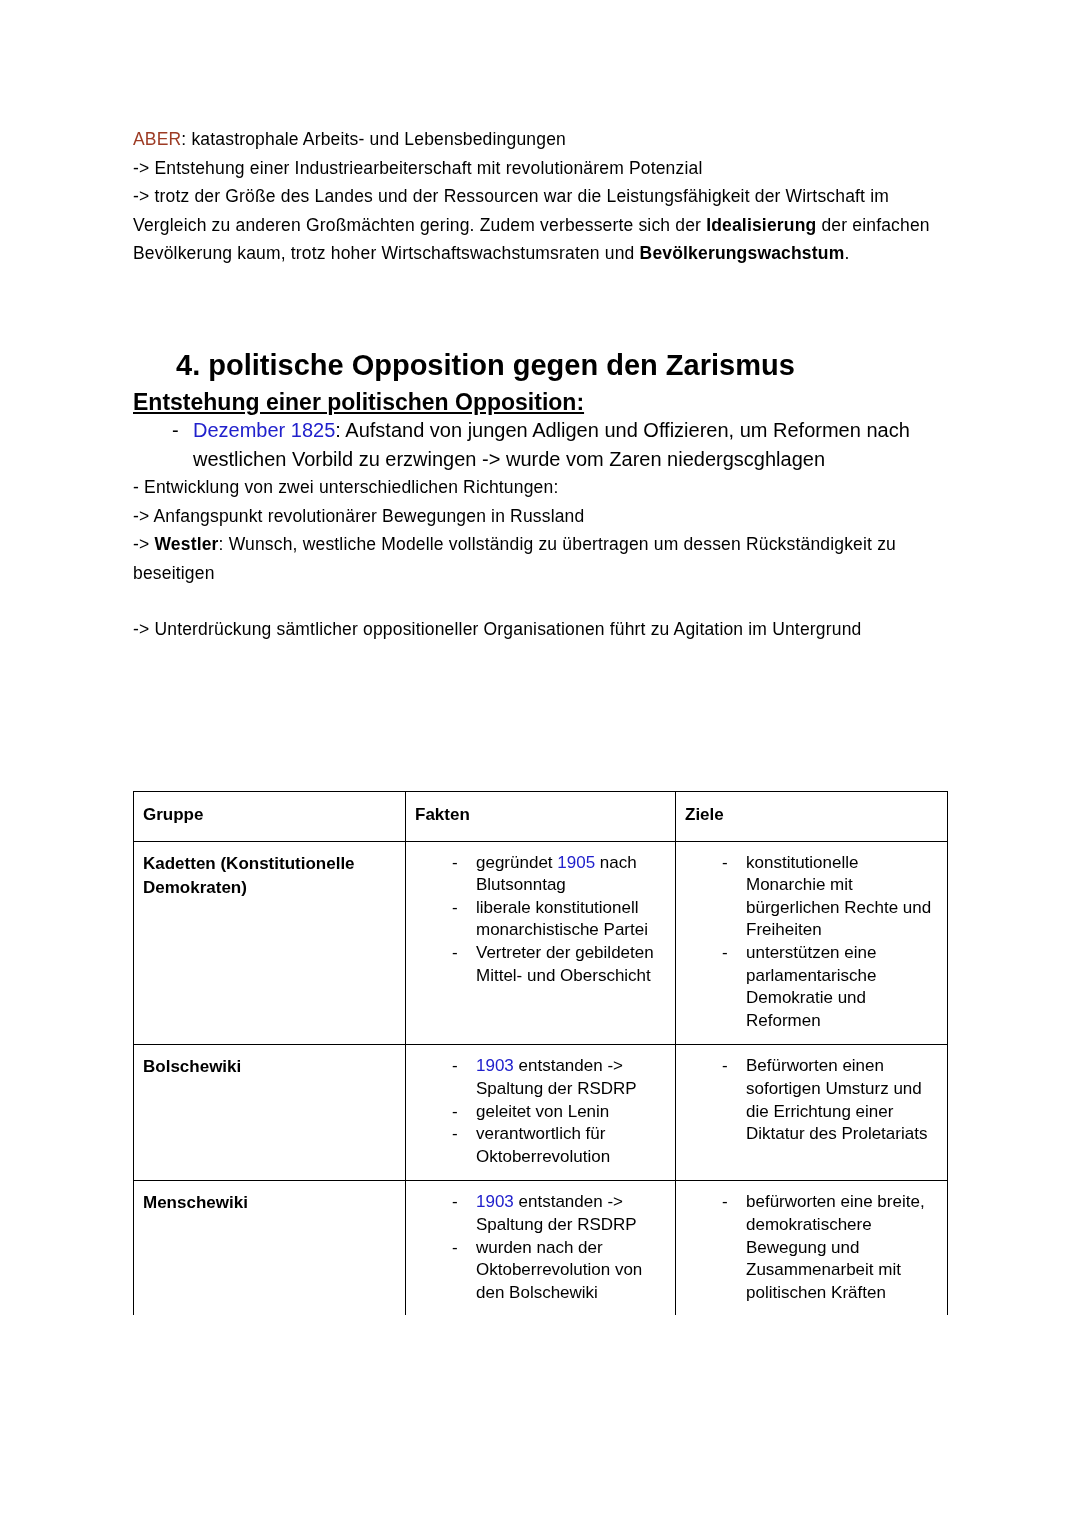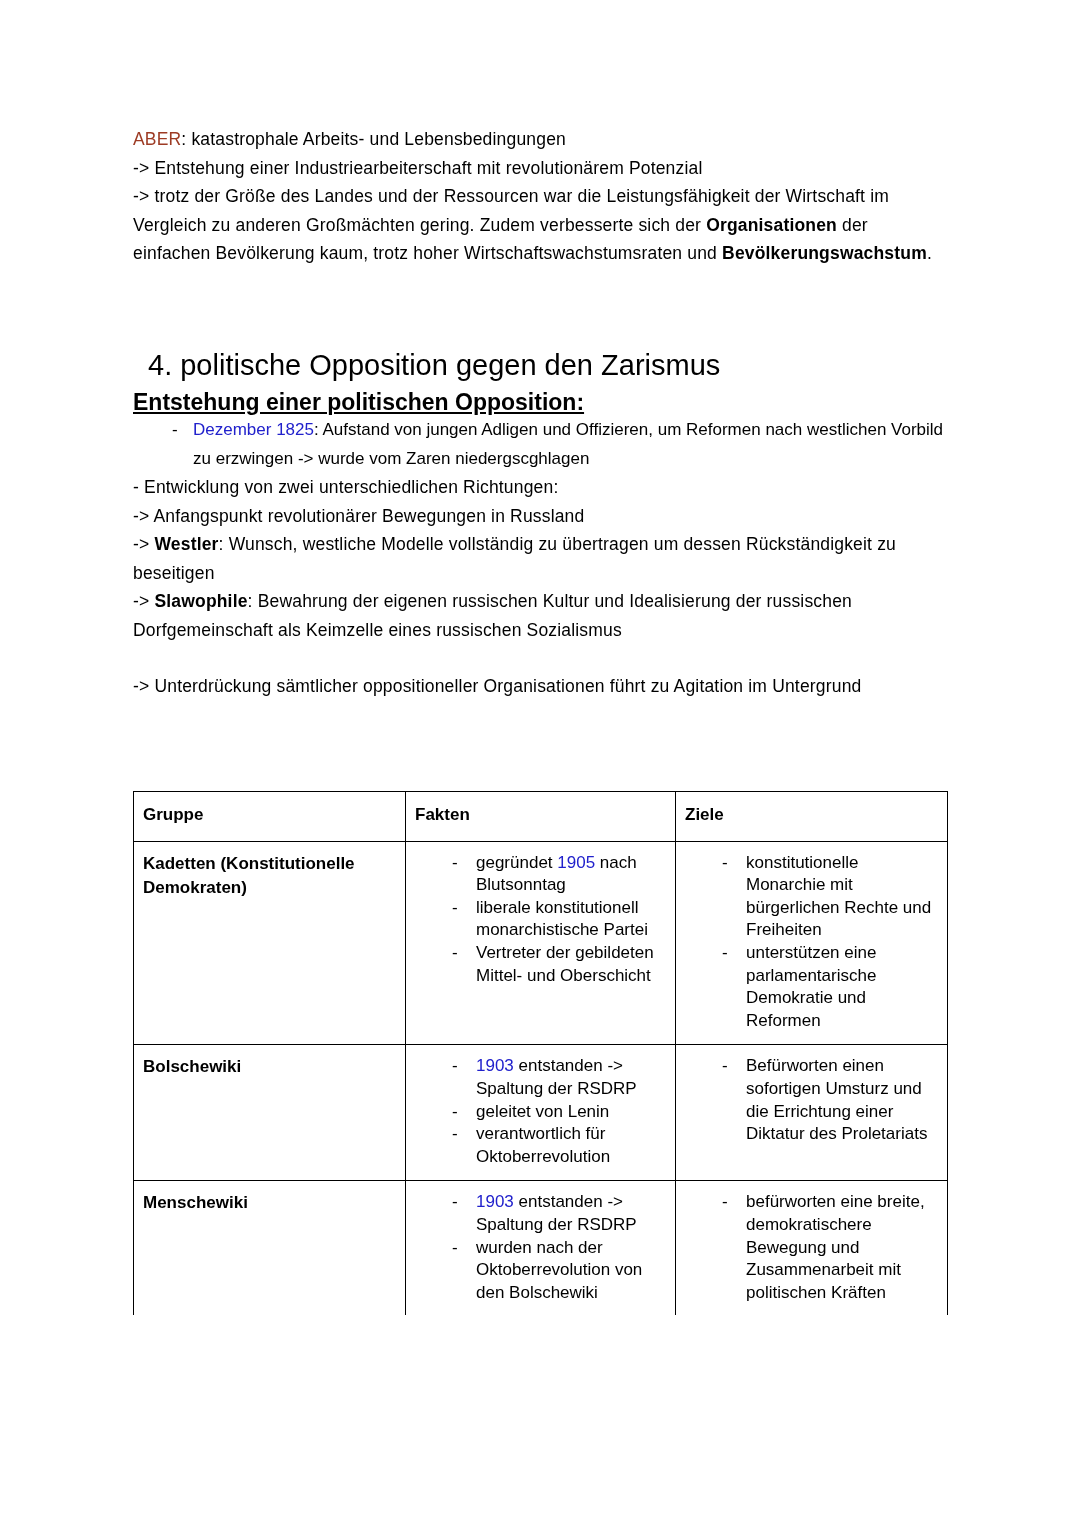--- a/index.html
+++ b/index.html
@@ -31,48 +31,48 @@
     line-height: 28.5px;
     color: #000;
     margin: 0;
     letter-spacing: 0.01em;
   }
   .aber-word { color: #9d3b24; }
   b, .bold { font-weight: bold; }
 
   h1.doc-heading {
     font-size: 29px;
-    font-weight: normal;
+    font-weight: bold;
     line-height: 34px;
     margin: 0;
     padding: 0;
     color: #000;
     position: absolute;
-    left: 148px;
+    left: 176px;
     top: 348px;
     white-space: nowrap;
   }
 
   .sec-title {
     font-size: 23px;
     font-weight: bold;
     text-decoration: underline;
     line-height: 28.5px;
     margin: 0;
   }
 
   ul.dashlist {
     list-style: none;
     margin: 0;
     padding: 0;
   }
   ul.dashlist > li {
     position: relative;
     padding-left: 60px;
-    font-size: 17px;
+    font-size: 20px;
     line-height: 28.5px;
   }
   ul.dashlist > li::before {
     content: "-";
     position: absolute;
     left: 39px;
     top: 0;
   }
   .blue { color: #2121cc; }
   .spacer-md { height: 28px; }
@@ -134,36 +134,35 @@
 <body>
 
 <div class="page">
 
   <div class="content">
 
     <p class="para"><span class="aber-word">ABER</span><span>: katastrophale Arbeits- und Lebensbedingungen</span></p>
 
     <p class="para">-&gt; Entstehung einer Industriearbeiterschaft mit revolutionärem Potenzial</p>
 
-    <p class="para"><span>-&gt; trotz der Größe des Landes und der Ressourcen war die Leistungsfähigkeit der Wirtschaft im Vergleich zu anderen Großmächten gering. Zudem verbesserte sich der </span><b>Organisationen</b><span> der einfachen Bevölkerung kaum, trotz hoher Wirtschaftswachstumsraten und </span><b>Bevölkerungswachstum</b><span>.</span></p>
+    <p class="para"><span>-&gt; trotz der Größe des Landes und der Ressourcen war die Leistungsfähigkeit der Wirtschaft im Vergleich zu anderen Großmächten gering. Zudem verbesserte sich der </span><b>Idealisierung</b><span> der einfachen Bevölkerung kaum, trotz hoher Wirtschaftswachstumsraten und </span><b>Bevölkerungswachstum</b><span>.</span></p>
 
     <div class="spacer-lg"></div>
     <div class="spacer-lg"></div>
     <div style="height:8px"></div>
 
     <p class="sec-title">Entstehung einer politischen Opposition:</p>
 
     <ul class="dashlist">
       <li><span class="blue">Dezember 1825</span><span>: Aufstand von jungen Adligen und Offizieren, um Reformen nach westlichen Vorbild zu erzwingen -&gt; wurde vom Zaren niedergscghlagen</span></li>
     </ul>
 
     <p class="para">- Entwicklung von zwei unterschiedlichen Richtungen:</p>
     <p class="para">-&gt; Anfangspunkt revolutionärer Bewegungen in Russland</p>
     <p class="para"><span>-&gt; </span><b>Westler</b><span>: Wunsch, westliche Modelle vollständig zu übertragen um dessen Rückständigkeit zu beseitigen</span></p>
-    <p class="para"><span>-&gt; </span><b>Slawophile</b><span>: Bewahrung der eigenen russischen Kultur und Idealisierung der russischen Dorfgemeinschaft als Keimzelle eines russischen Sozialismus</span></p>
 
     <div class="spacer-md"></div>
 
     <p class="para">-&gt; Unterdrückung sämtlicher oppositioneller Organisationen führt zu Agitation im Untergrund</p>
 
     <div class="spacer-md"></div>
 
 
   </div>
 

